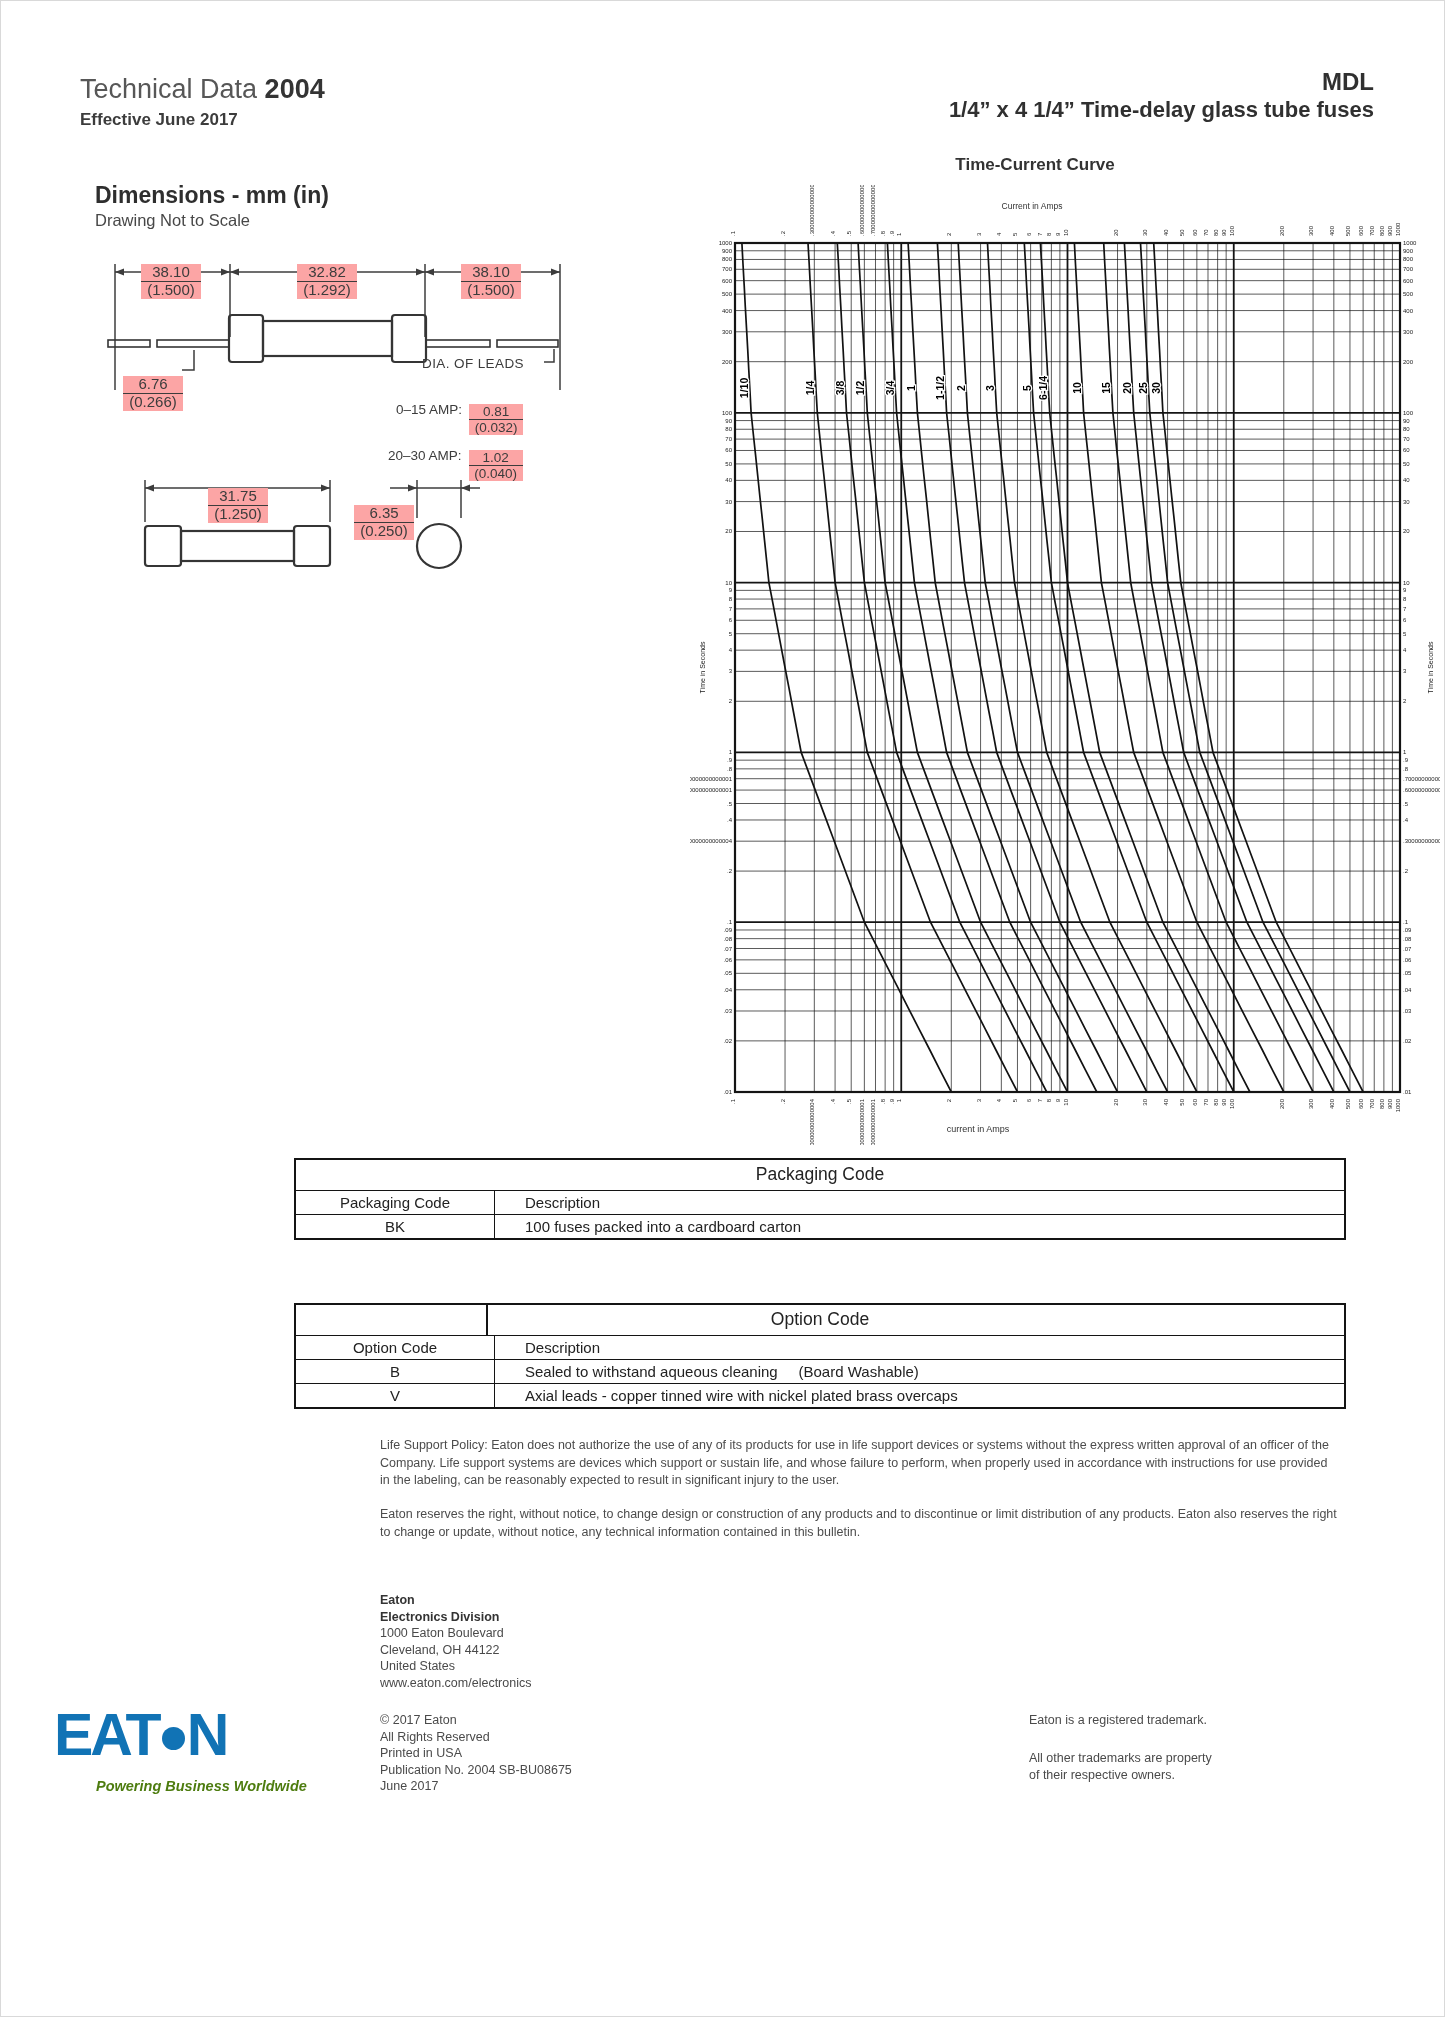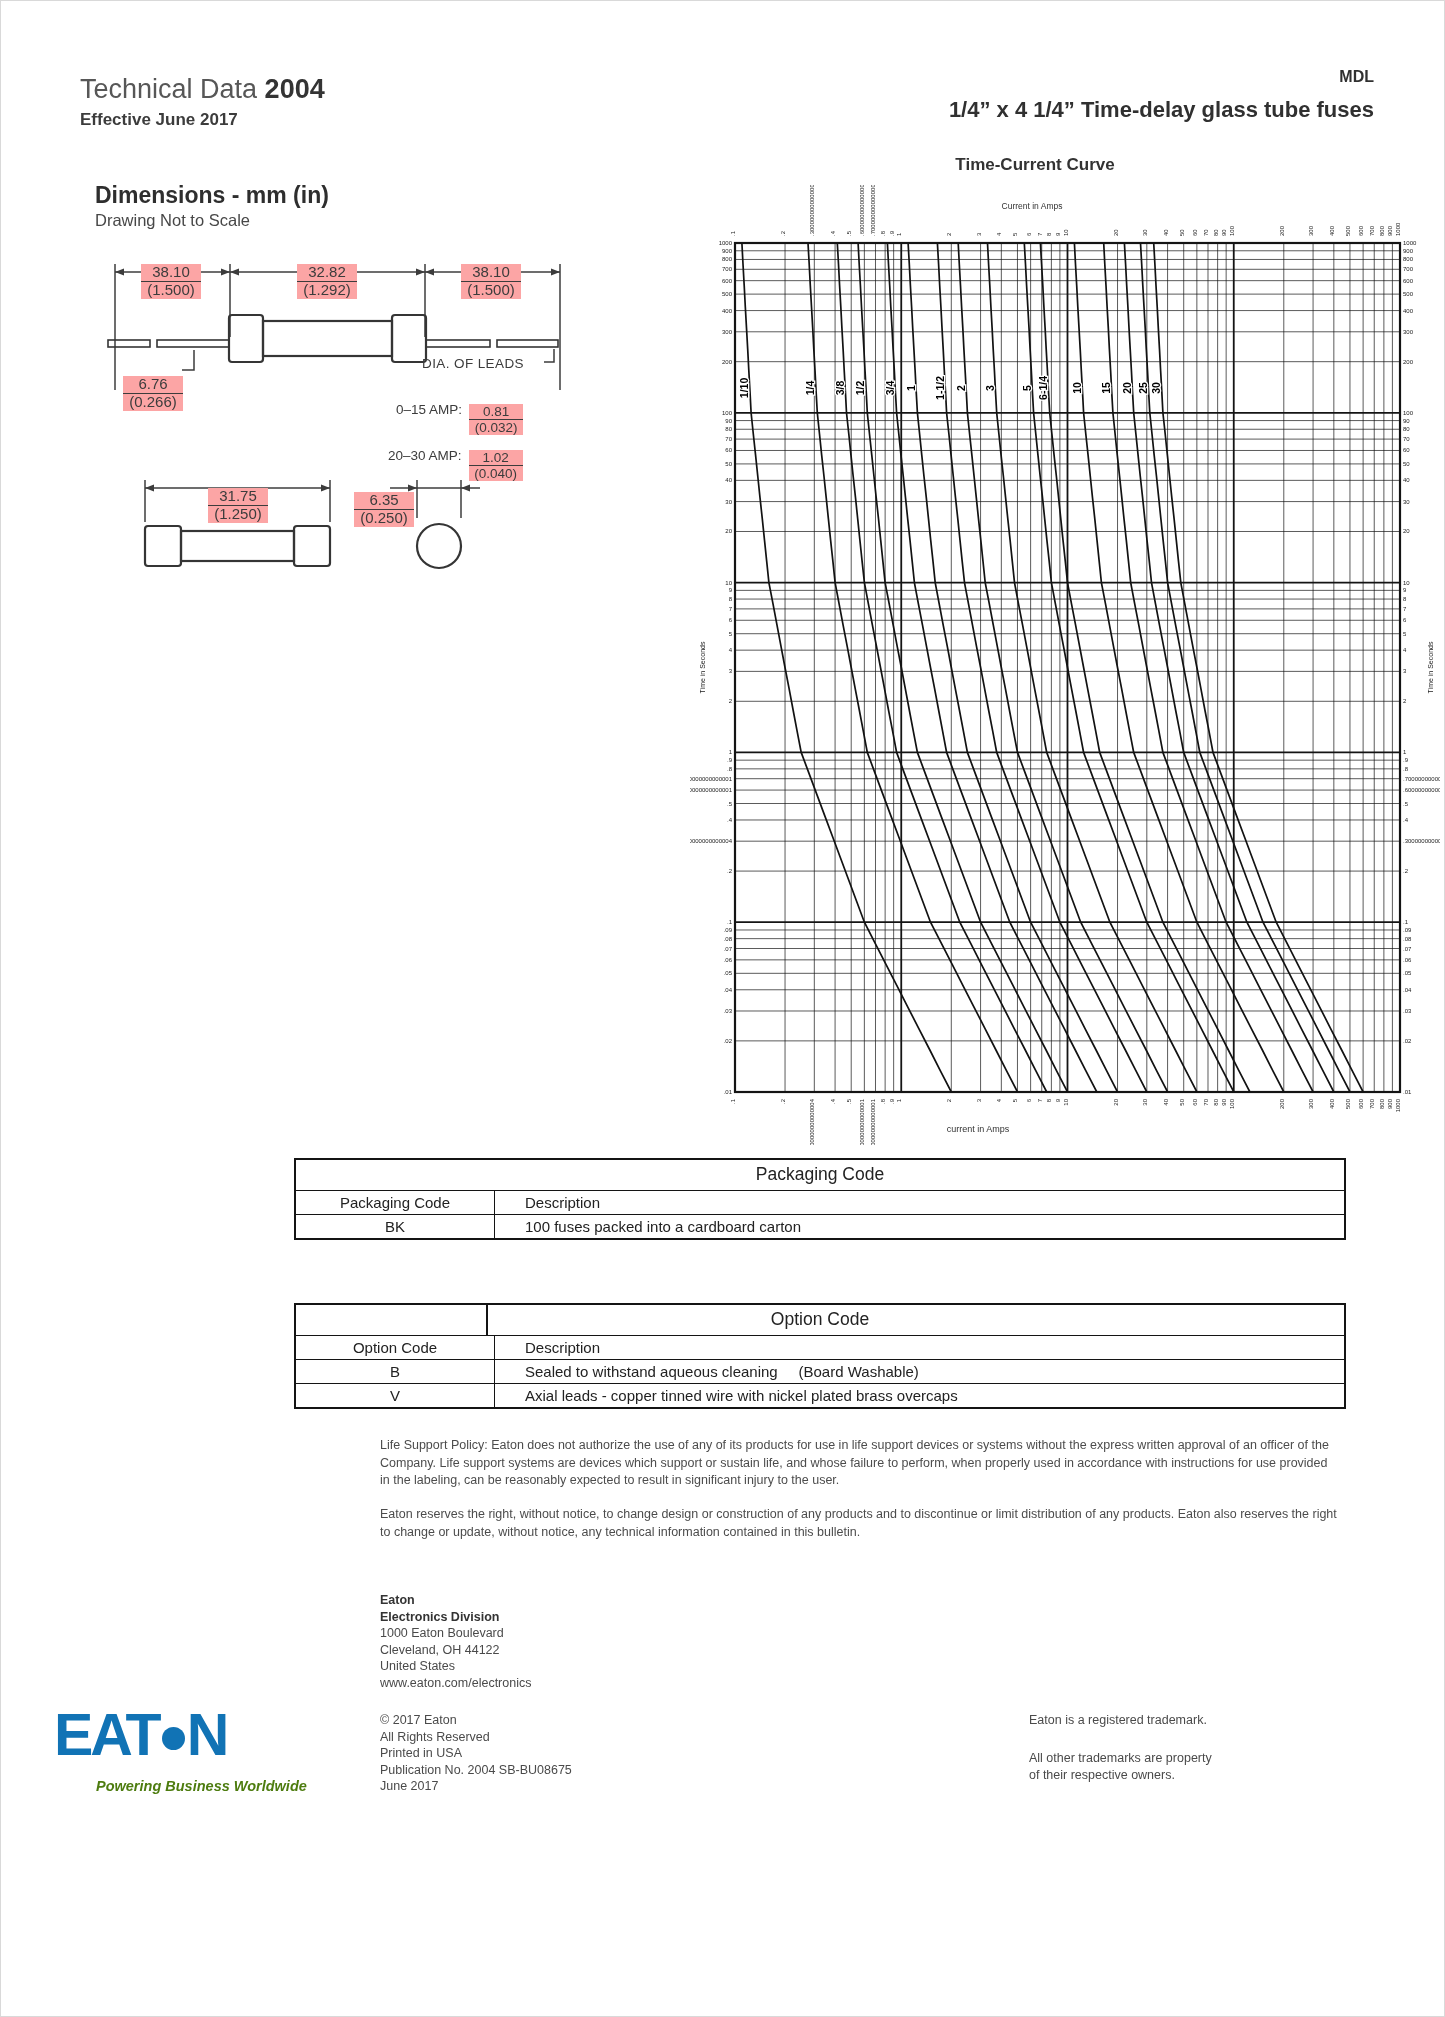--- a/index.html
+++ b/index.html
@@ -4,21 +4,21 @@
 <style>
   html,body{margin:0;padding:0;background:#fff;}
   .page{position:relative;width:1445px;height:2017px;background:#ffffff;overflow:hidden;
         font-family:"Liberation Sans",sans-serif;color:#3e3e3e;box-shadow:inset 0 0 0 1px #d9d9d9;}
   .abs{position:absolute;}
 
   
   .doc-title{left:80px;top:74px;font-size:27px;color:#575757;}
   .doc-title b{color:#343434;}
   .effective{left:80px;top:110px;font-size:17px;font-weight:bold;color:#3c3c3c;}
-  .prod-code{right:71px;top:68px;font-size:16px;font-weight:bold;color:#303030;text-align:right;}
+  .prod-code{right:71px;top:68px;font-size:24px;font-weight:bold;color:#303030;text-align:right;}
   .prod-title{right:71px;top:97px;font-size:22px;font-weight:bold;color:#303030;text-align:right;}
 
   .dims-heading{left:95px;top:182px;font-size:23px;font-weight:bold;color:#2e2e2e;}
   .dims-note{left:95px;top:211px;font-size:16.5px;color:#474747;}
 
   
   .frac{position:absolute;width:60px;text-align:center;background:#fca5a5;font-size:15px;line-height:1.12;color:#3c3c3c;margin-top:20px;}
   .frac .mm{display:block;border-bottom:1.6px solid #3c3c3c;padding:0 2px;}
   .frac .in{display:block;}
   .frac.small{font-size:13.5px;width:54px;}
@@ -149,21 +149,21 @@
         <rect x="5" y="58" width="36" height="40" rx="3"></rect>
         <rect x="41" y="63" width="113" height="30"></rect>
         <rect x="154" y="58" width="36" height="40" rx="3"></rect>
         <circle cx="299" cy="78" r="22"></circle>
       </g>
     </svg>
     <div class="frac" style="left:68px;top:0px;">
       <span class="mm">31.75</span>
       <span class="in">(1.250)</span>
     </div>
-    <div class="frac" style="left:214px;top:4px;">
+    <div class="frac" style="left:214px;top:17px;">
       <span class="mm">6.35</span>
       <span class="in">(0.250)</span>
     </div>
   </div>
 
   <div class="abs chart-title">Time-Current Curve</div>
   <div class="abs cap-top">Current in Amps</div>
   <div class="abs cap-bottom">current in Amps</div>
   <svg id="tcc" class="abs" style="left:690px;top:185px;" width="750" height="960">
       <defs>

